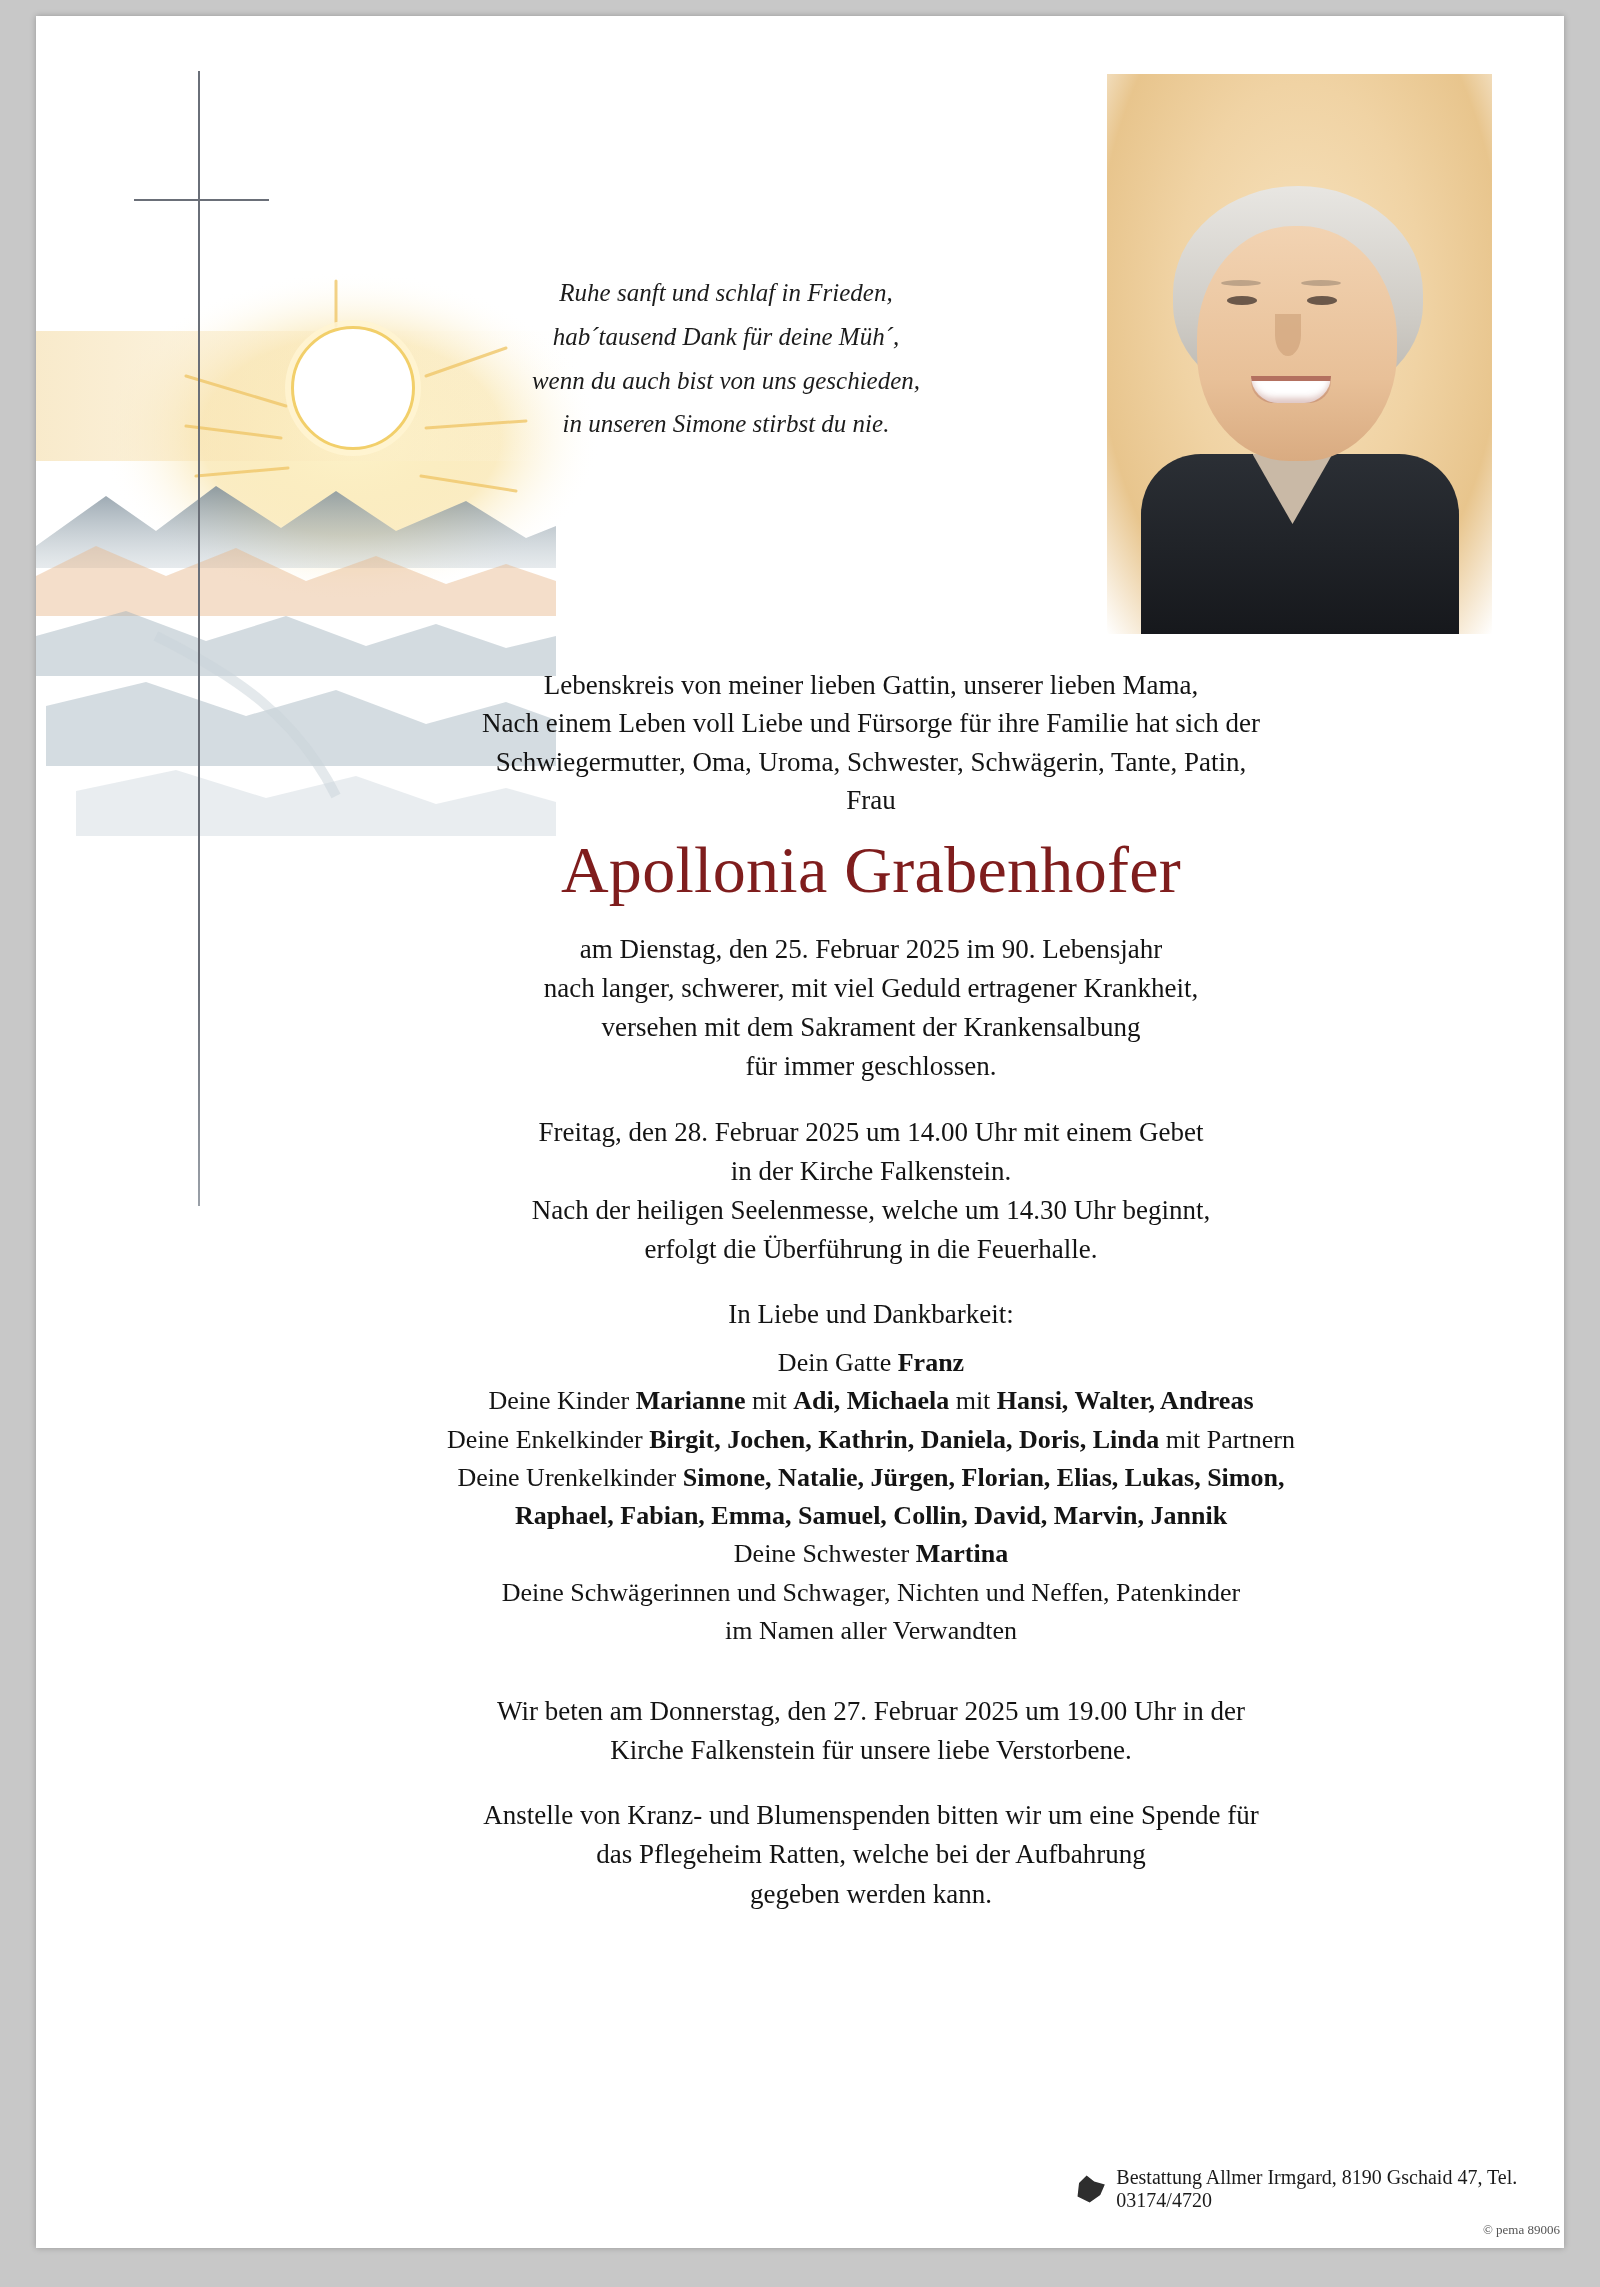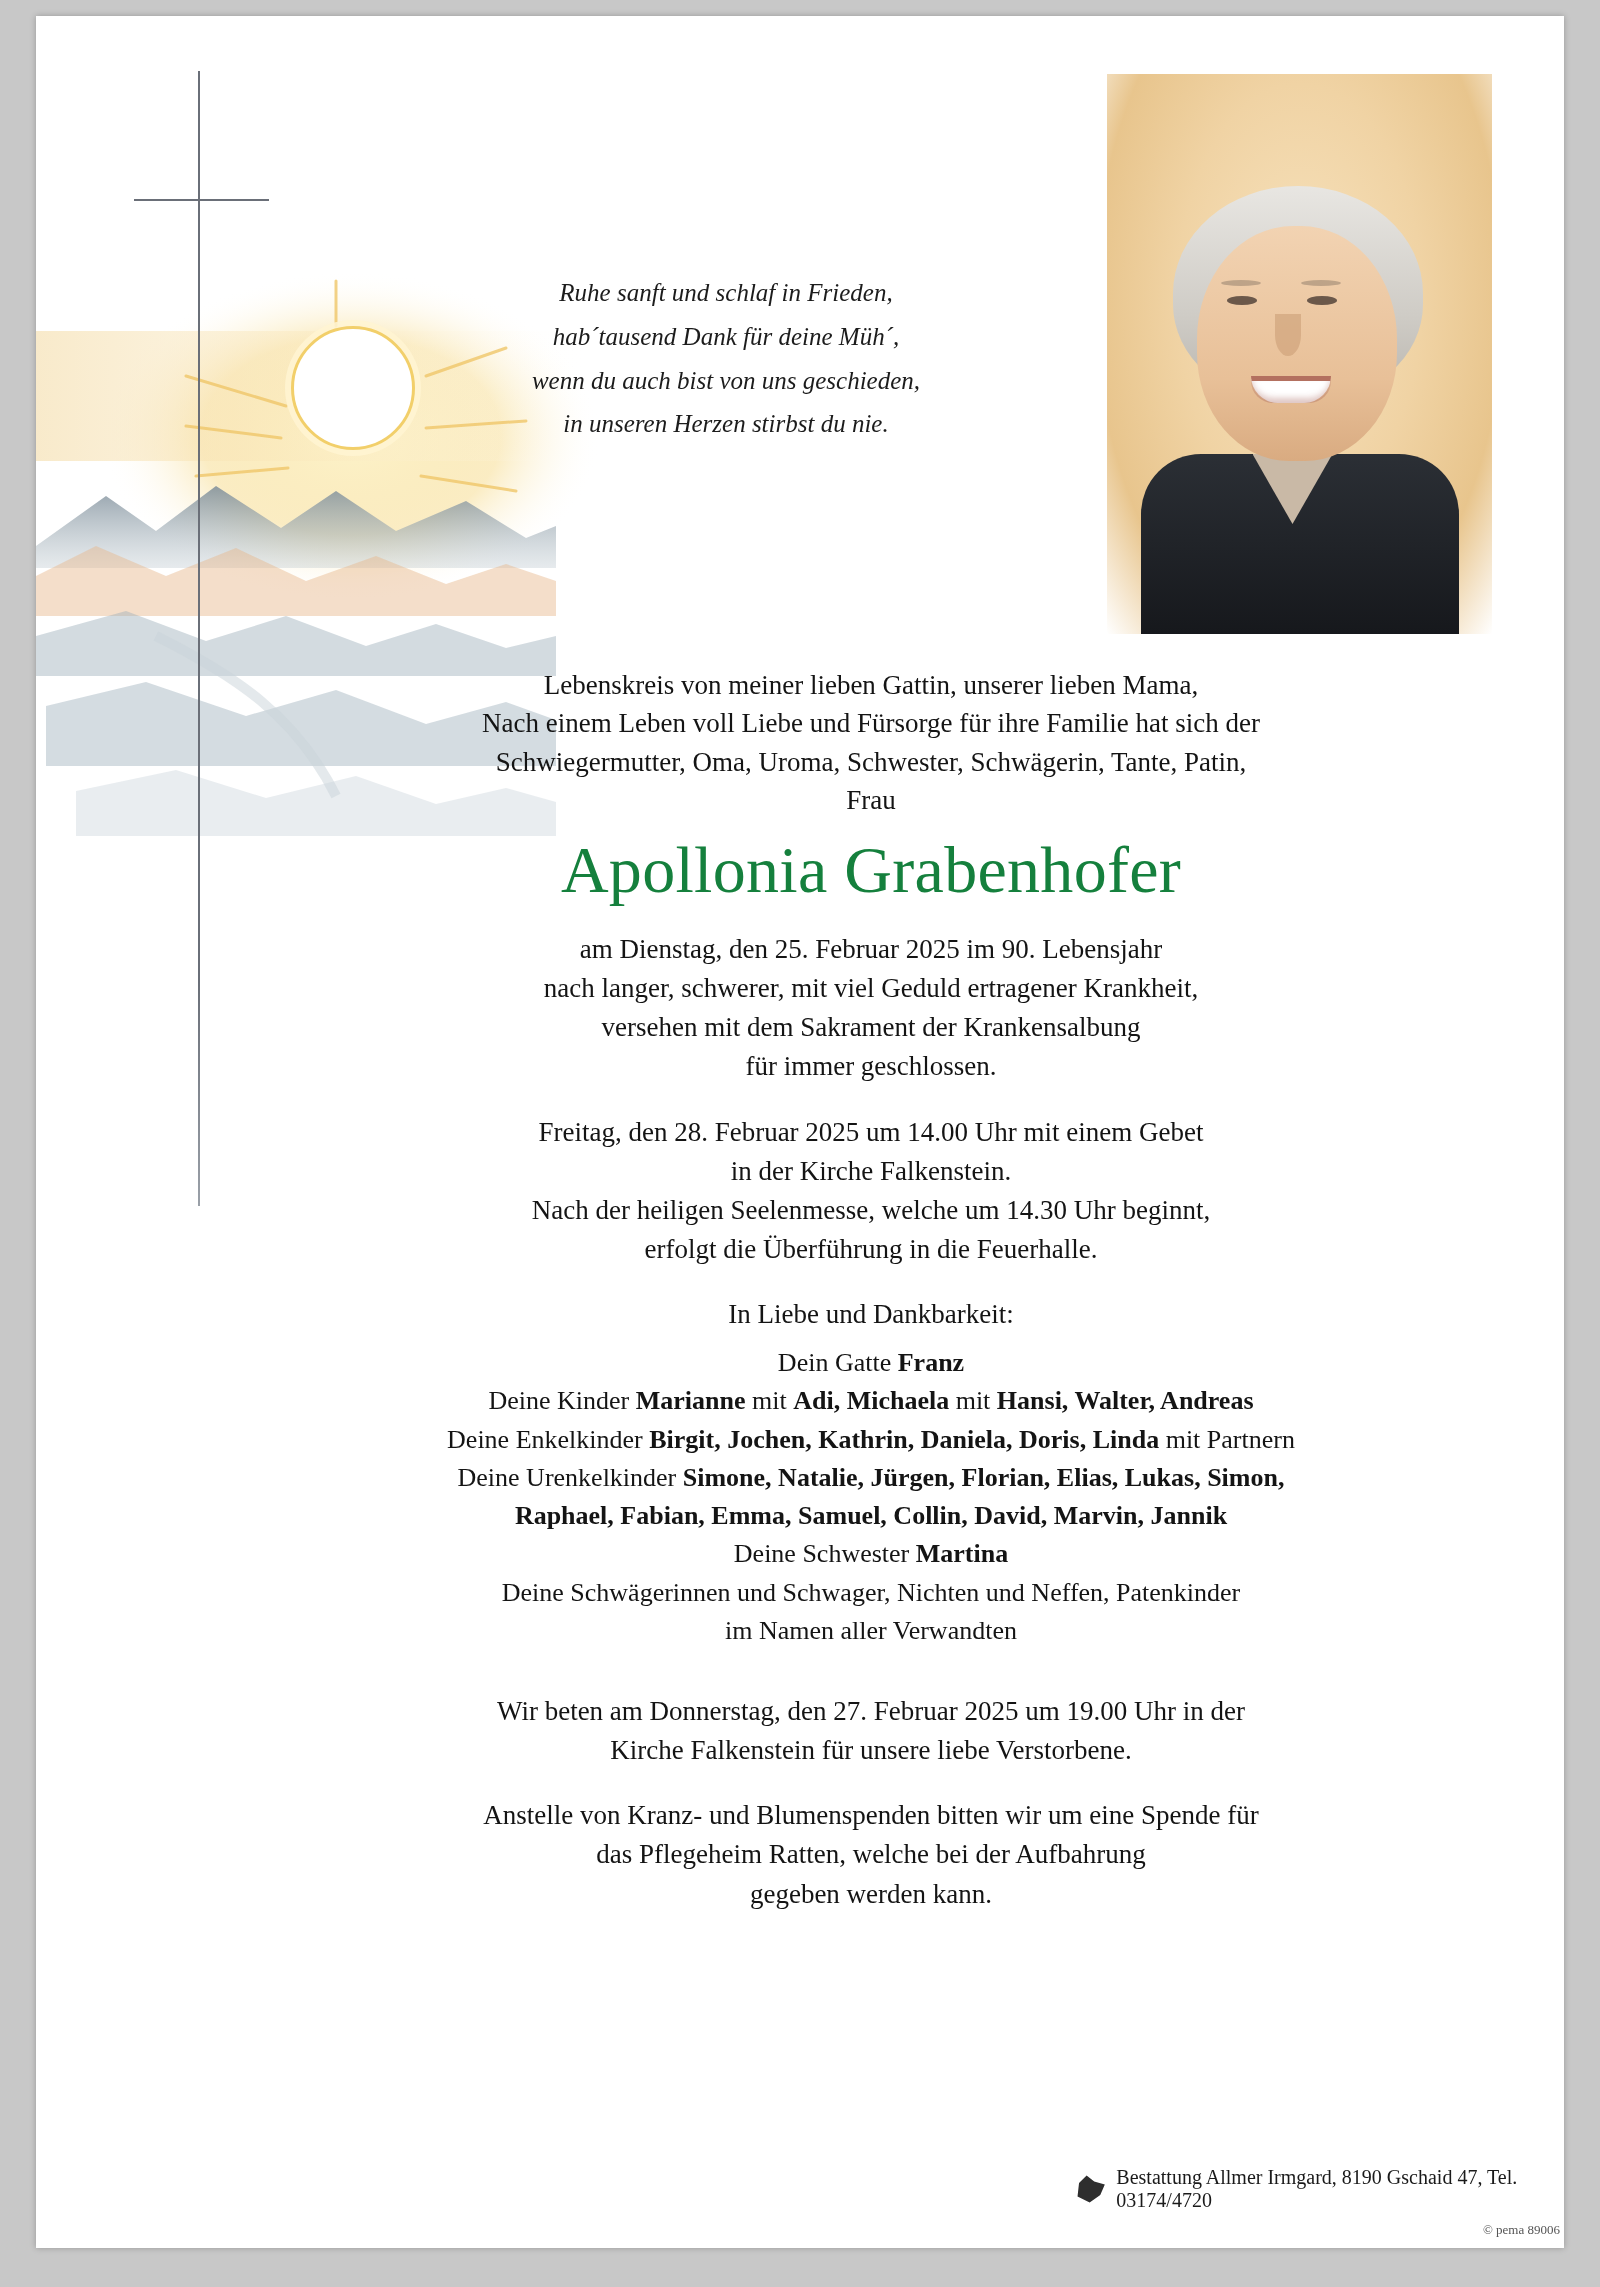--- a/index.html
+++ b/index.html
@@ -183,21 +183,21 @@
     line-height: 1.42;
   }
   .frau {
     font-size: 27px;
     margin-top: 4px;
   }
   .name {
     font-size: 66px;
     margin: 16px 0 22px;
     letter-spacing: 0.3px;
-    color: #15803d;
+    color: #7f1d1d;
   }
   .para {
     font-size: 27px;
     line-height: 1.45;
     margin-bottom: 26px;
   }
   .para.tight { margin-bottom: 10px; }
   .family {
     font-size: 26px;
     line-height: 1.47;
@@ -290,21 +290,21 @@
       <div class="ph-eye r"></div>
       <div class="ph-nose"></div>
       <div class="ph-mouth"></div>
     </div>
   </div>
 
   <div class="verse">
     <div>Ruhe sanft und schlaf in Frieden,</div>
     <div>hab´tausend Dank für deine Müh´,</div>
     <div>wenn du auch bist von uns geschieden,</div>
-    <div>in unseren Herzen stirbst du nie.</div>
+    <div>in unseren Simone stirbst du nie.</div>
   </div>
 
   <div class="body-col">
     <div class="intro">
       <div>Lebenskreis von meiner lieben Gattin, unserer lieben Mama,</div>
       <div>Nach einem Leben voll Liebe und Fürsorge für ihre Familie hat sich der</div>
       <div>Schwiegermutter, Oma, Uroma, Schwester, Schwägerin, Tante, Patin,</div>
     </div>
     <div class="frau">Frau</div>
     <div class="name">Apollonia Grabenhofer</div>

